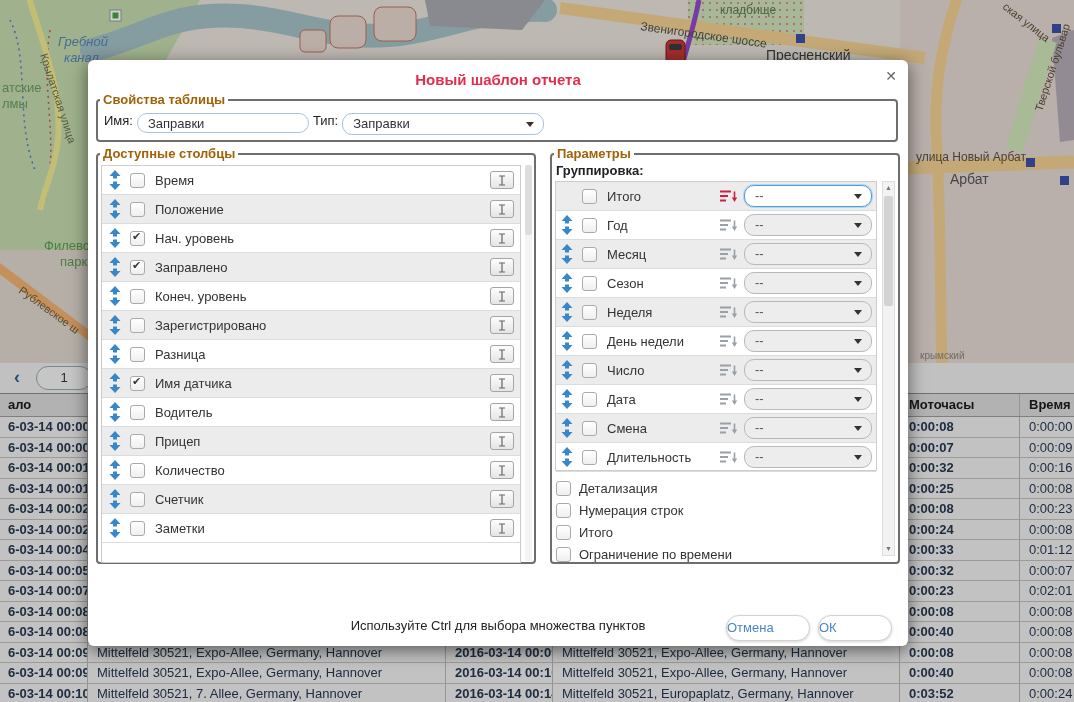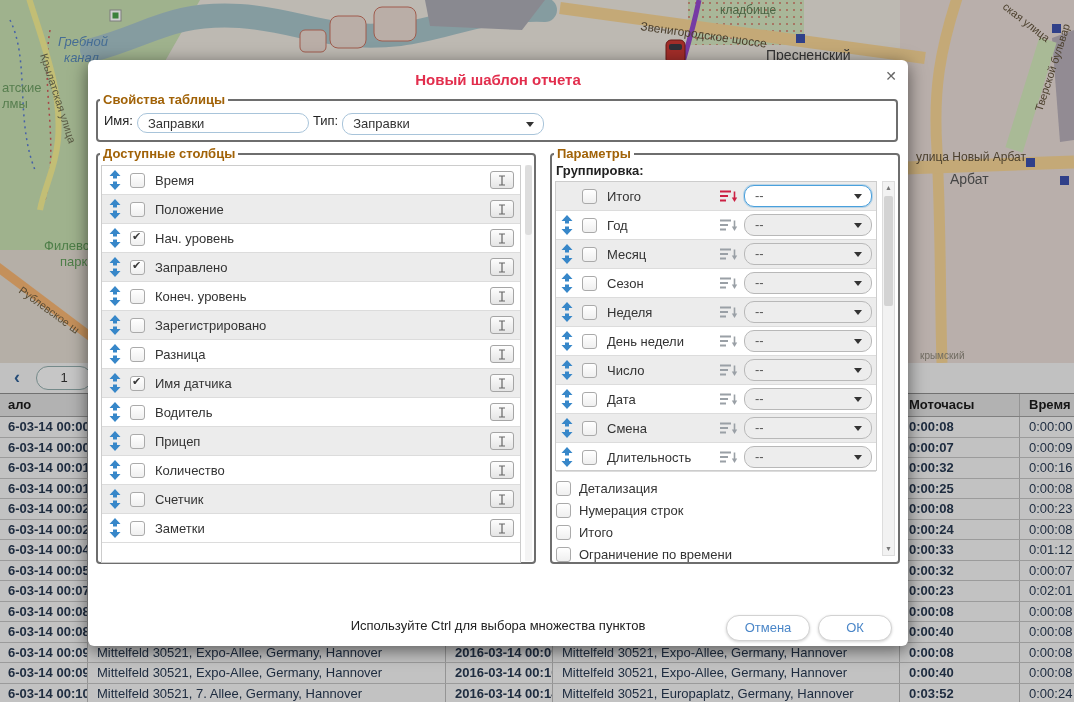--- a/index.html
+++ b/index.html
@@ -59,21 +59,21 @@
   .param-row:first-of-type .select-pill{background:#fff;border:1px solid #4aa0dc;box-shadow:0 0 0 1px rgba(74,160,220,.3);}
   .opt-list{position:absolute;left:4px;top:316px;}
   .opt-row{display:flex;align-items:center;height:22px;}
   .opt-row .checkbox{margin-right:8px;}
   .pscroll{position:absolute;right:3px;top:20px;bottom:6px;width:13px;background:#f2f2f2;border:1px solid #ddd;box-sizing:border-box;}
   .pscroll .arr{position:absolute;left:0;width:11px;height:12px;text-align:center;font-size:7px;color:#777;line-height:12px;}
   .pscroll .arr.up{top:0;}
   .pscroll .arr.dn{bottom:0;}
   .pscroll .pthumb{position:absolute;left:1px;top:14px;width:9px;height:110px;background:#d3d3d3;border-radius:2px;}
   .hint{position:absolute;left:0;right:0;top:558px;text-align:center;font-size:13px;color:#222;}
-  .btn{position:absolute;top:555px;height:24px;line-height:24px;text-align:center;border:1px solid #d2d2d2;border-radius:13px;background:#fff;color:#4a86c8;font-size:13px;cursor:pointer;box-shadow:0 1px 3px rgba(0,0,0,.18);}
+  .btn{position:absolute;top:555px;height:24px;line-height:24px;text-align:left;border:1px solid #d2d2d2;border-radius:13px;background:#fff;color:#4a86c8;font-size:13px;cursor:pointer;box-shadow:0 1px 3px rgba(0,0,0,.18);}
   .btn-cancel{right:98px;width:82px;}
   .btn-ok{right:16px;width:72px;}
 </style>
 </head>
 <body>
 
 <div id="app">
 
   <svg class="map" viewBox="0 0 1074 363">
     <defs>

